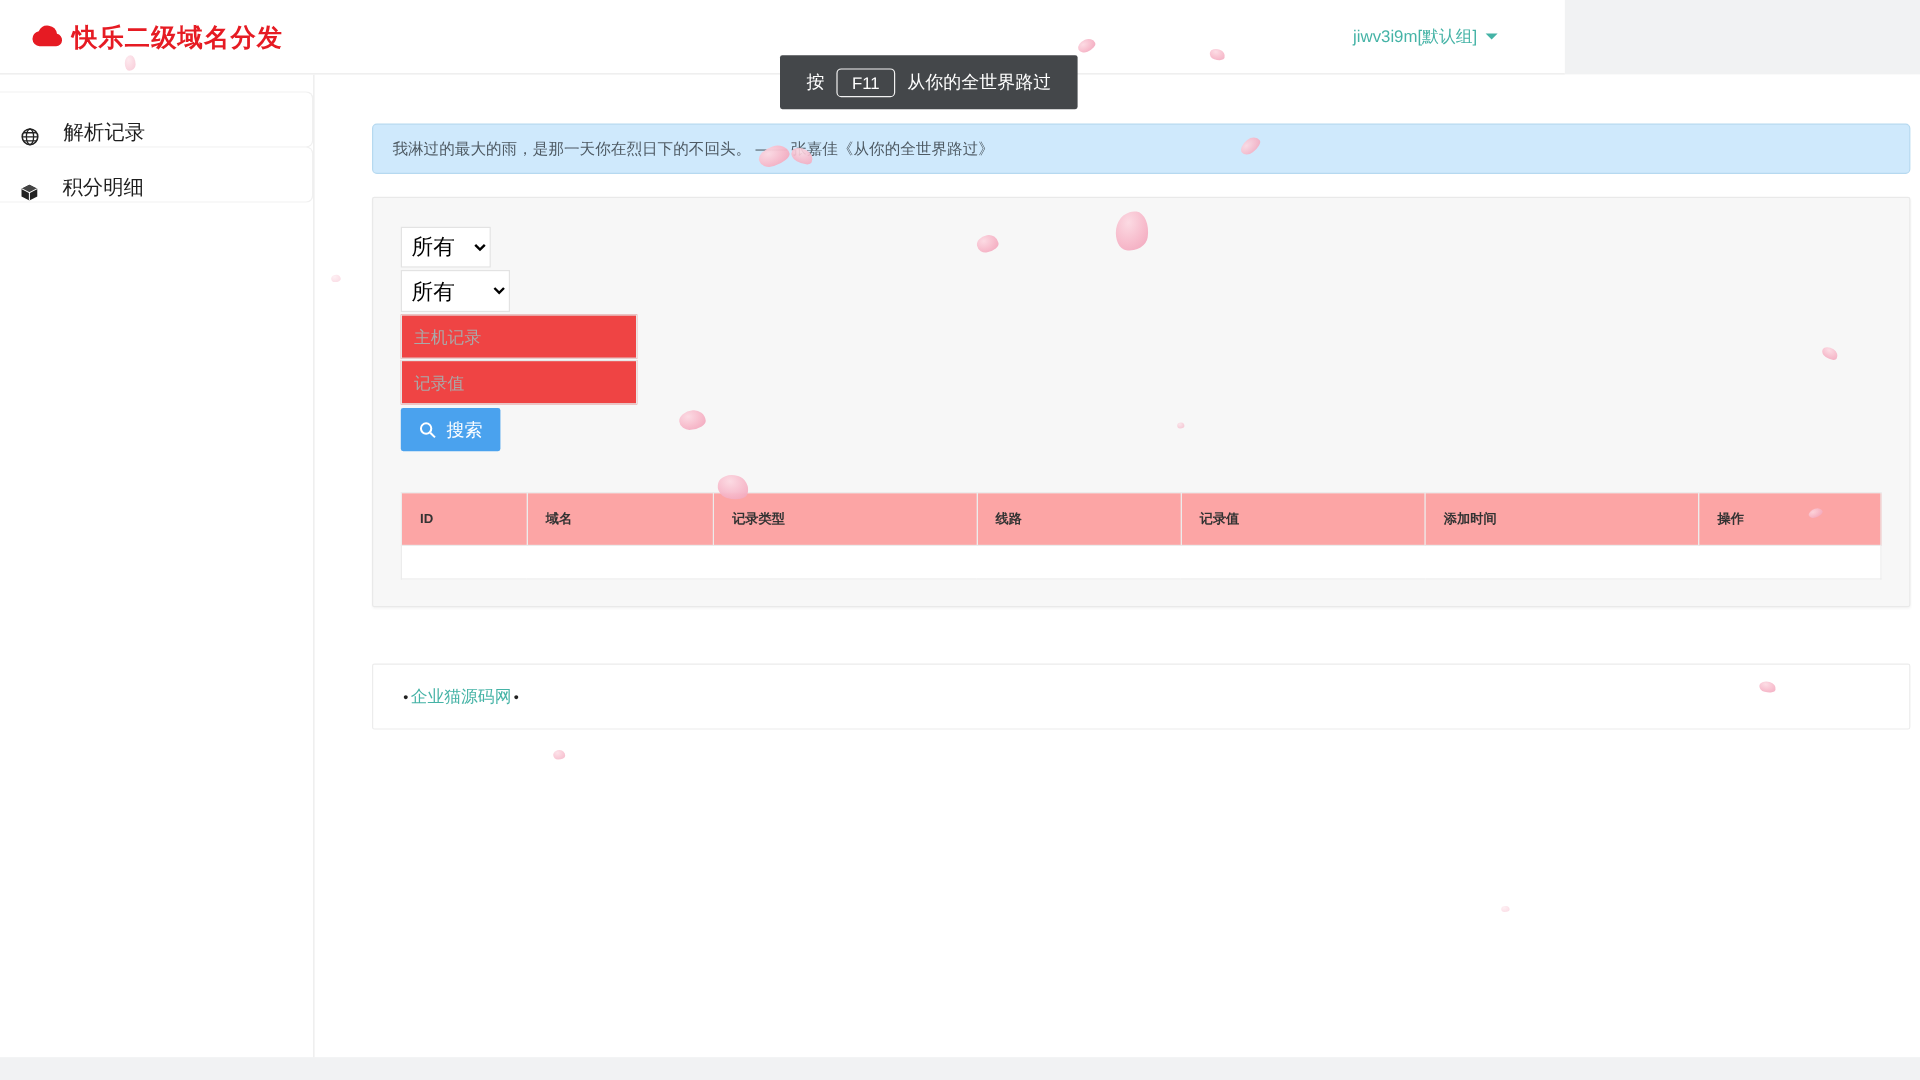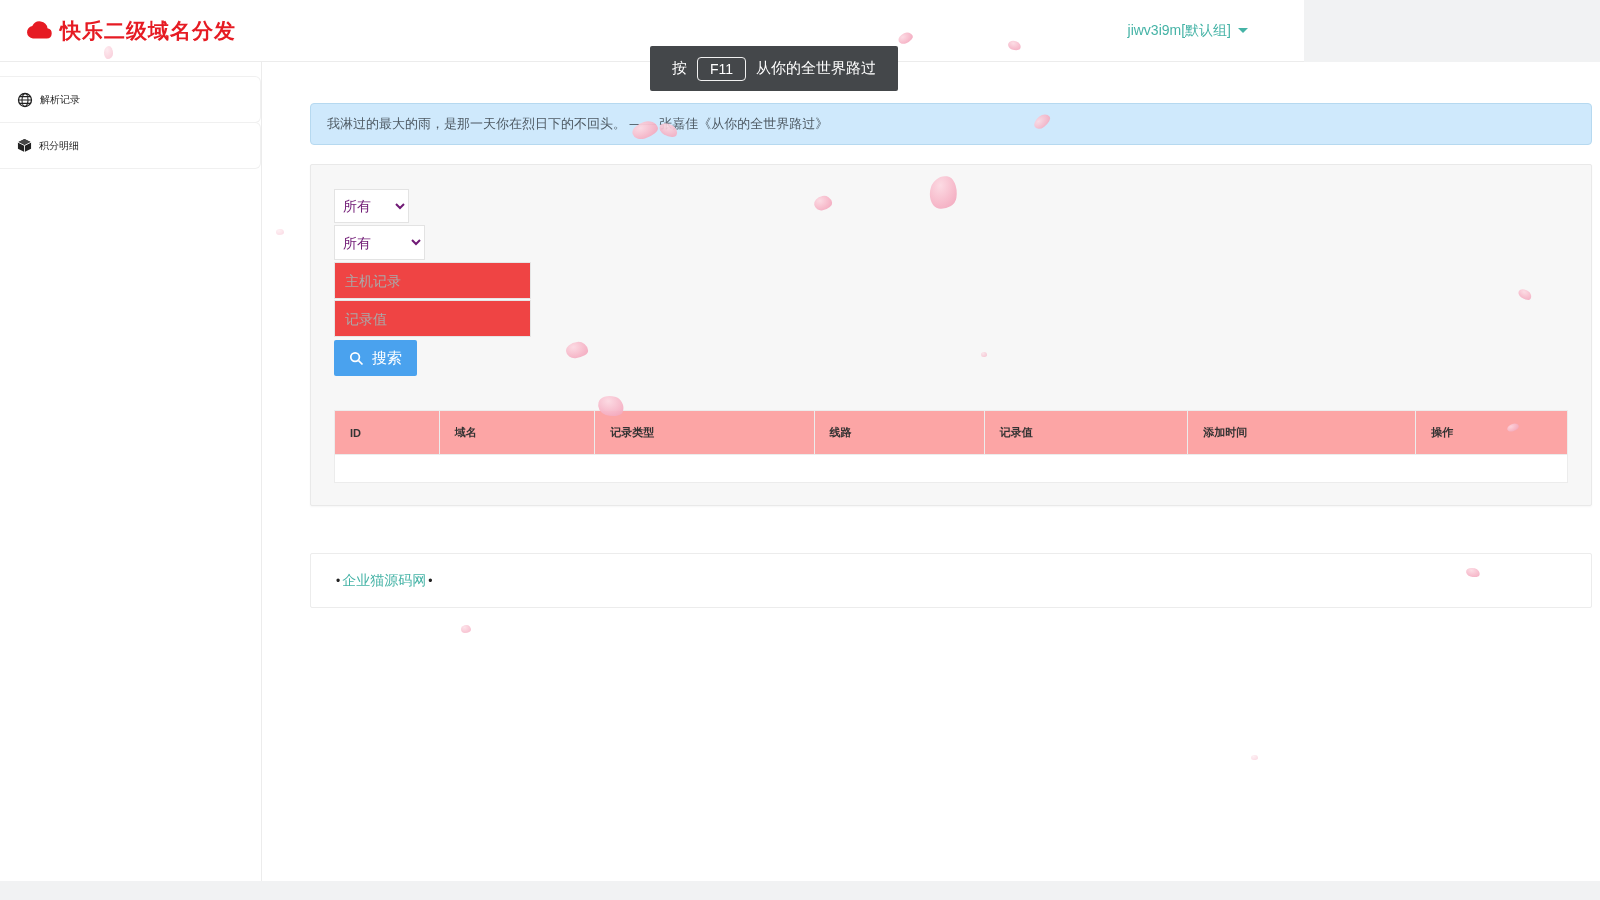--- a/index.html
+++ b/index.html
@@ -19,39 +19,39 @@
   .logo{display:flex;align-items:center;gap:6px;color:var(--brand-red);
     font-size:21px;font-weight:bold;cursor:pointer;letter-spacing:1px;}
   .logo svg{display:block;}
   .user{color:var(--teal-text);font-size:14px;display:flex;align-items:center;gap:7px;
     cursor:pointer;margin-right:32px;}
   .caret{width:0;height:0;border-left:5px solid transparent;border-right:5px solid transparent;
     border-top:5px solid var(--teal-text);display:inline-block;}
   
   .sidebar{position:absolute;top:62px;left:0;width:262px;height:819px;background:#fff;
     border-right:1px solid #ececec;padding-top:15px;z-index:5;}
-  .side-item{height:47px;display:flex;align-items:center;gap:7px;padding-left:17px;
-    font-size:10px;color:#1f1f1f;border:1px solid #f0f0f0;border-left:none;
+  .side-item{height:47px;display:flex;align-items:flex-end;gap:20px;padding-left:17px;
+    font-size:17px;color:#1f1f1f;border:1px solid #f0f0f0;border-left:none;
     border-radius:0 6px 6px 0;margin-top:-1px;background:#fff;cursor:pointer;}
   .side-item svg{flex:0 0 auto;}
   
   .main{position:absolute;top:62px;left:262px;width:1338px;height:819px;background:#fff;}
   .content{position:absolute;left:48px;top:0;width:1282px;}
   .alert{margin-top:41px;background:var(--alert-bg);border:1px solid var(--alert-border);
     border-radius:4px;padding:11px 16px;font-size:13px;color:#4e5a63;}
   
   .card{margin-top:19px;background:#f7f7f7;border:1px solid #e9e9e9;border-radius:2px;
     box-shadow:0 1px 2px rgba(0,0,0,.04);}
   .card-header{height:50px;line-height:49px;padding:0 23px;color:#5f6368;font-size:14px;
     border-bottom:1px solid #ededed;position:relative;}
   .add-btn{position:absolute;right:24px;top:11px;height:28px;padding:0 13px;
     background:var(--teal);color:#fff;font-size:13px;border:none;border-radius:2px;cursor:pointer;}
   .card-body{padding:24px 23px 22px;}
-  .filter select{display:block;background:#fff;border:1px solid #e3e3e3;color:#701a75;
-    font-size:14px;padding:0 4px;font-family:inherit;}
+  .filter select{display:block;background:#fff;border:1px solid #e3e3e3;color:#000000;
+    font-size:18px;padding:0 4px;font-family:inherit;}
   .sel-1{width:75px;height:34px;margin-bottom:2px;}
   .sel-2{width:91px;height:35px;margin-bottom:2px;}
   .txt{display:block;width:197px;height:37px;border:1px solid #e6e6e6;padding:0 10px;
     font-size:14px;color:#333;margin-bottom:1px;background:#ef4444;font-family:inherit;}
   .txt::placeholder{color:#a9a9a9;}
   .search-btn{margin-top:3px;height:36px;padding:0 15px;background:var(--search-blue);
     color:#fff;border:none;border-radius:2px;font-size:15px;display:flex;align-items:center;
     gap:8px;cursor:pointer;font-family:inherit;}
   
   table.records{width:100%;margin-top:34px;border-collapse:collapse;background:#fff;}

